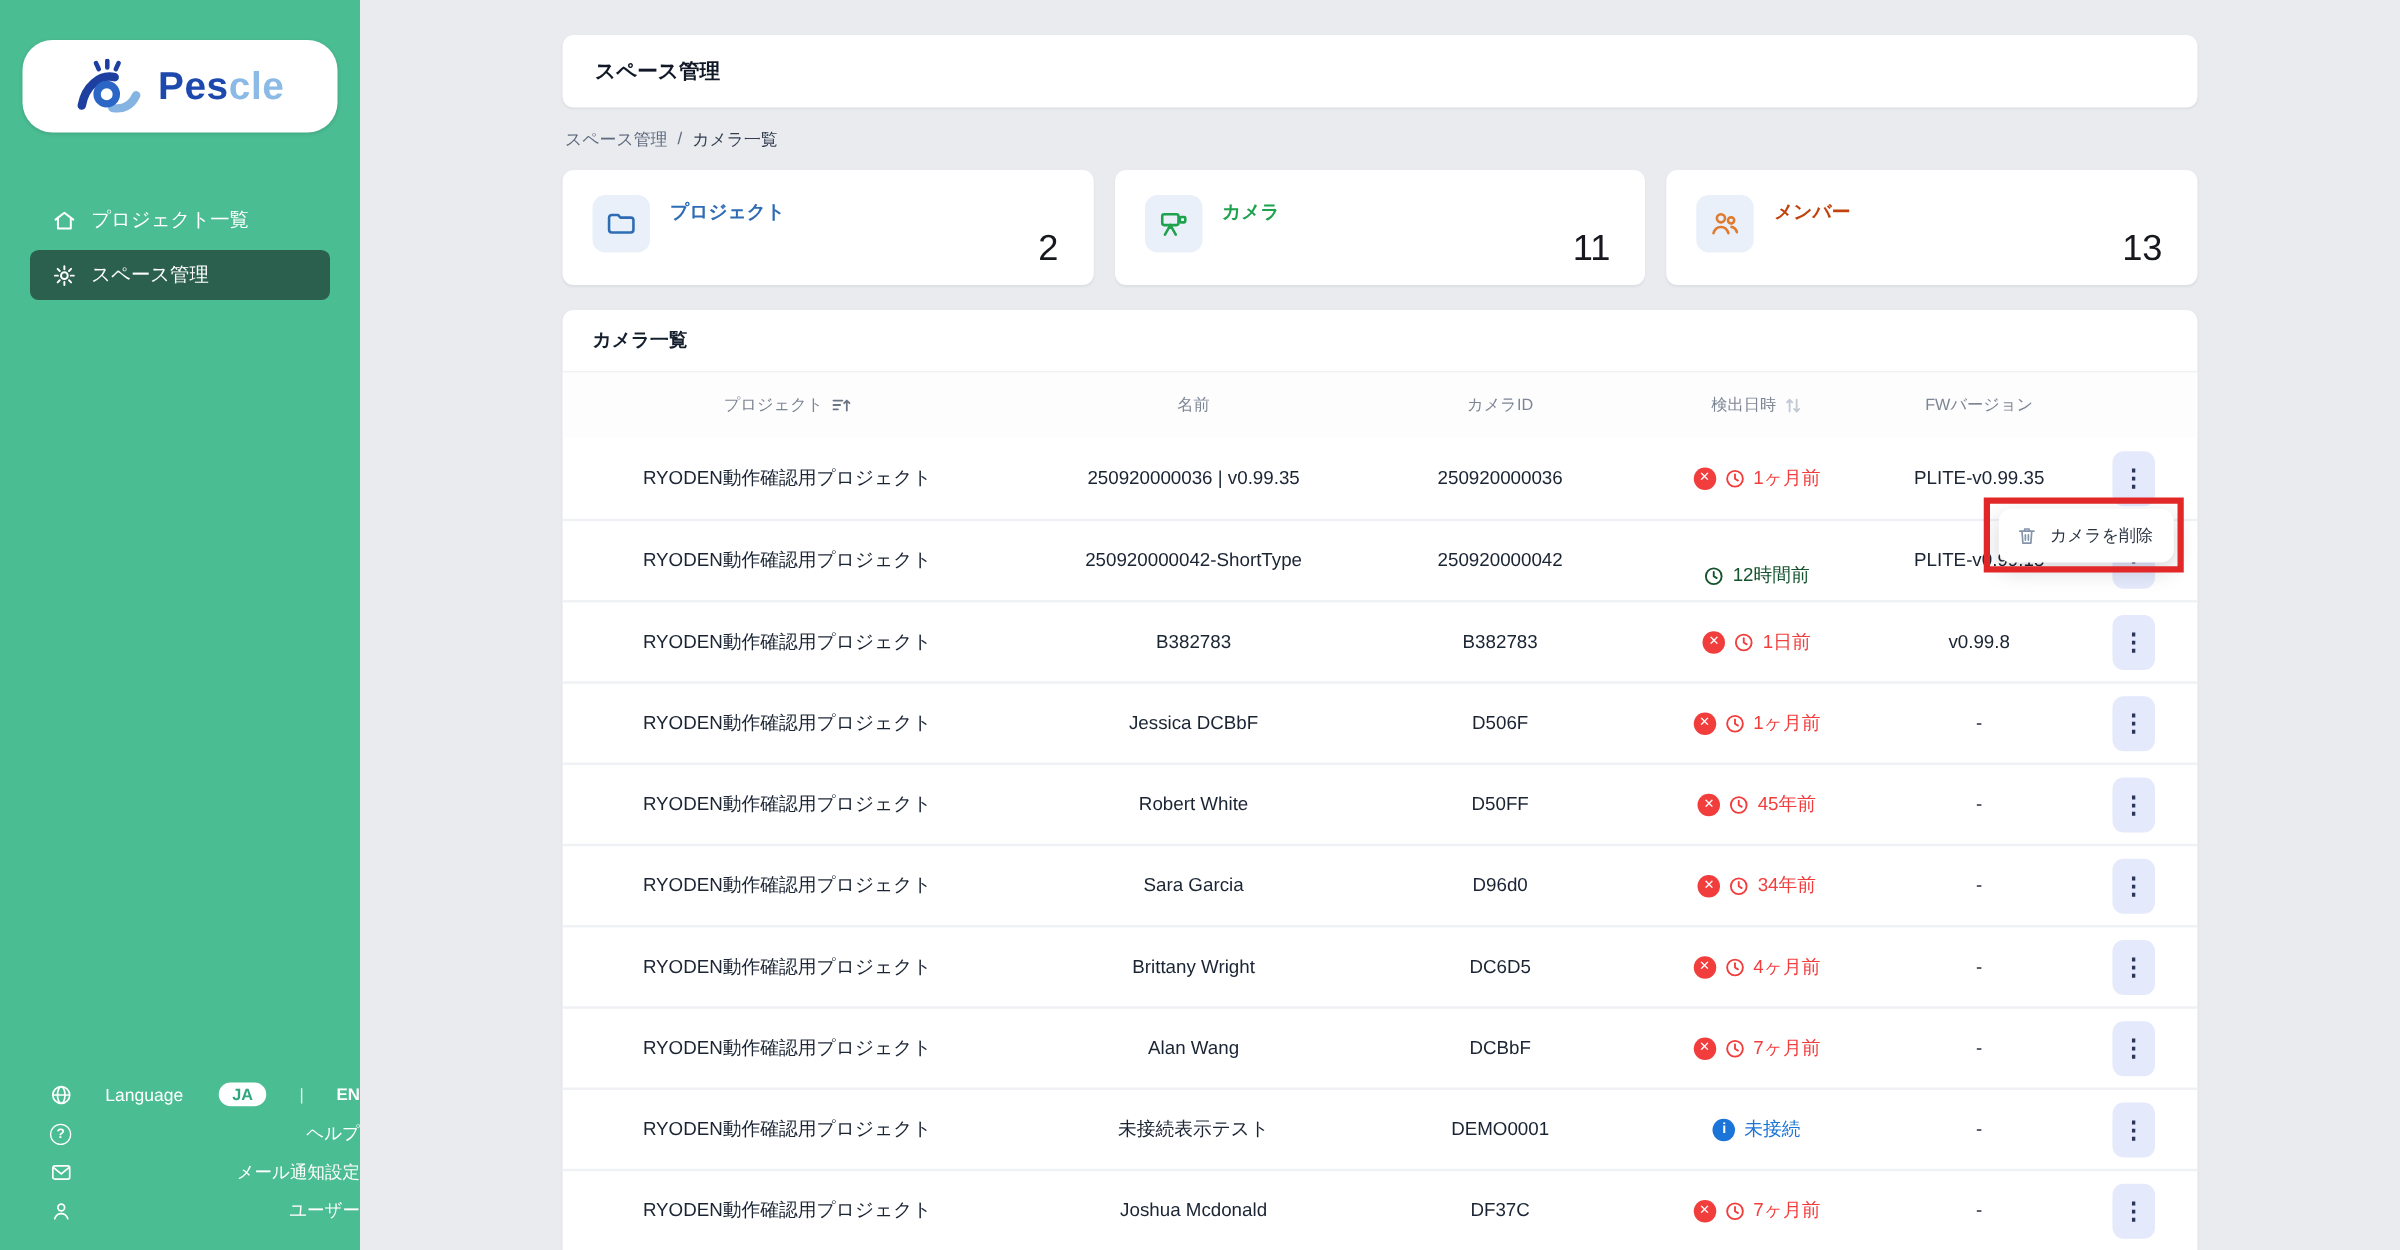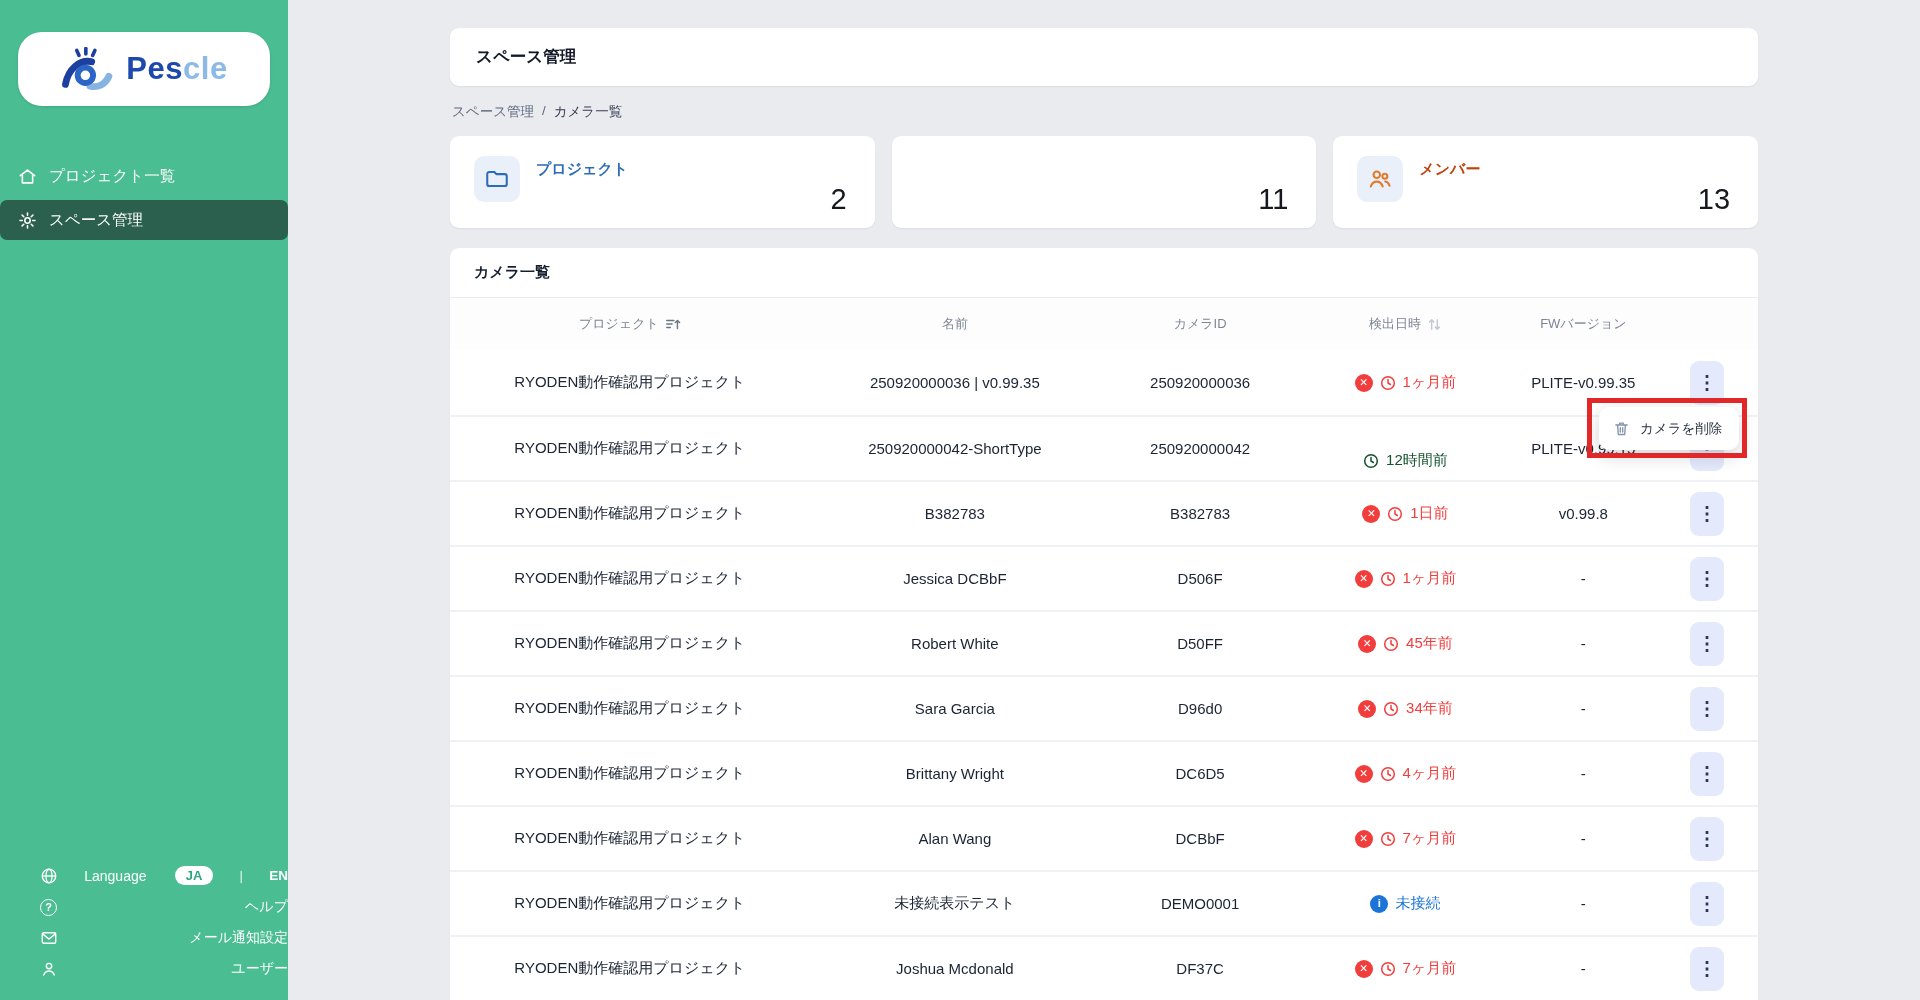--- a/index.html
+++ b/index.html
@@ -16,21 +16,21 @@
   }
   .logo-card {
     margin:32px 18px 0 18px; height:74px; background:#fff; border-radius:24px;
     display:flex; align-items:center; justify-content:center; gap:8px;
     box-shadow:0 1px 3px rgba(16,24,40,.12);
   }
   .logo-text { font-size:31px; font-weight:700; letter-spacing:.5px; }
   .logo-text .p1 { color:#1d48ad; }
   .logo-text .p2 { color:#8cbae6; }
 
-  .nav { margin-top:50px; display:flex; flex-direction:column; gap:4px; padding:0 0; }
+  .nav { margin-top:50px; display:flex; flex-direction:column; gap:4px; padding:0 24px; }
   .nav-item {
     height:40px; display:flex; align-items:center; gap:12px; padding:0 18px;
     color:#ffffff; font-size:15.5px; border-radius:7px; cursor:pointer;
   }
   .nav-item.selected { background:#2b5f4e; }
   .nav-item svg { flex:0 0 auto; }
 
   .side-footer { margin-top:auto; padding:0 0 22px 40px; display:flex; flex-direction:column; gap:13px; }
   .side-row { display:flex; align-items:center; gap:12px; color:#fff; font-size:14px;justify-content:space-between; }
   .ja-pill {
@@ -207,20 +207,30 @@
             <path d="M3 7.5A2 2 0 0 1 5 5.5h4.6l1.8 2H19a2 2 0 0 1 2 2v7a2 2 0 0 1-2 2H5a2 2 0 0 1-2-2z"></path>
             <path d="M9.6 5.5 11.4 7.5H21" opacity=".01"></path>
           </svg>
         </div>
         <span class="stat-label" style="color:#2e6cb5">プロジェクト</span>
       </div>
       <span class="stat-value">2</span>
     </div>
 
     <div class="stat-card">
+      <div class="stat-head">
+        <div class="stat-iconbox">
+          <svg width="26" height="26" viewBox="0 0 24 24" fill="none" stroke="#1fa24e" stroke-width="1.9" stroke-linecap="round" stroke-linejoin="round">
+            <rect x="3.5" y="5" width="12" height="8" rx="1.5"></rect>
+            <rect x="16.5" y="7" width="4" height="4" rx="0.8"></rect>
+            <path d="M9.5 13 5.5 20M9.5 13l4 7M9.5 13v2"></path>
+          </svg>
+        </div>
+        <span class="stat-label" style="color:#1fa24e">カメラ</span>
+      </div>
       <span class="stat-value">11</span>
     </div>
 
     <div class="stat-card">
       <div class="stat-head">
         <div class="stat-iconbox">
           <svg width="26" height="26" viewBox="0 0 24 24" fill="none" stroke="#e07a2c" stroke-width="1.9" stroke-linecap="round">
             <circle cx="9" cy="8" r="3"></circle>
               <path d="M3.5 19c1-3.4 3.1-4.6 5.5-4.6s4.5 1.2 5.5 4.6"></path>
             <circle cx="16.5" cy="9.5" r="2.3"></circle>

